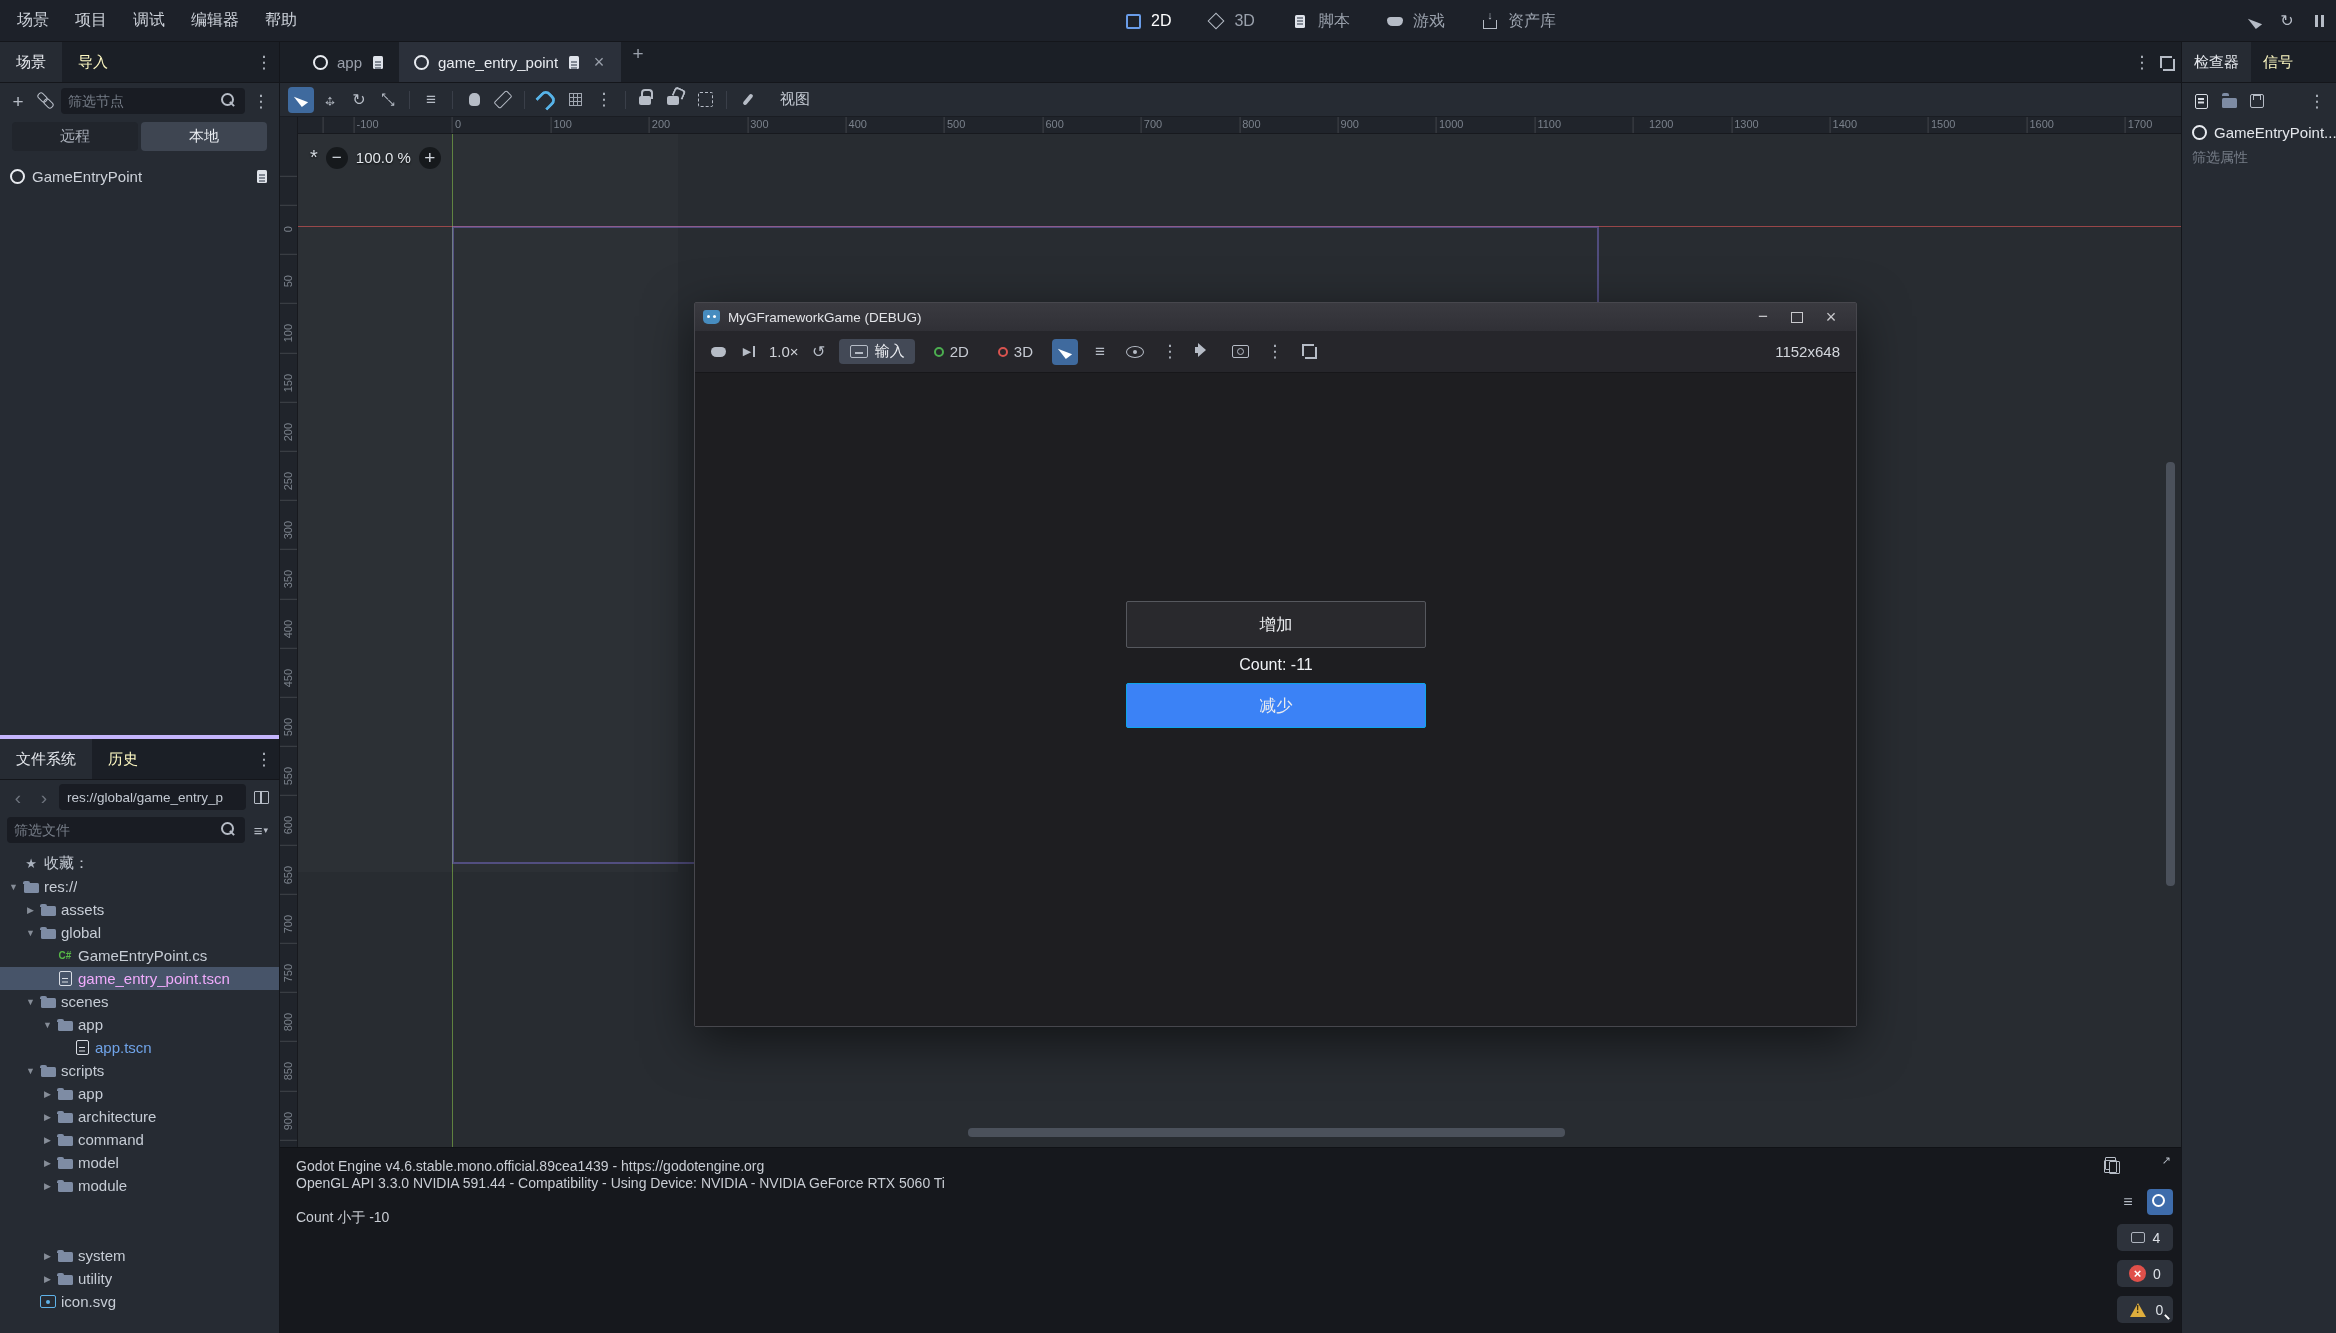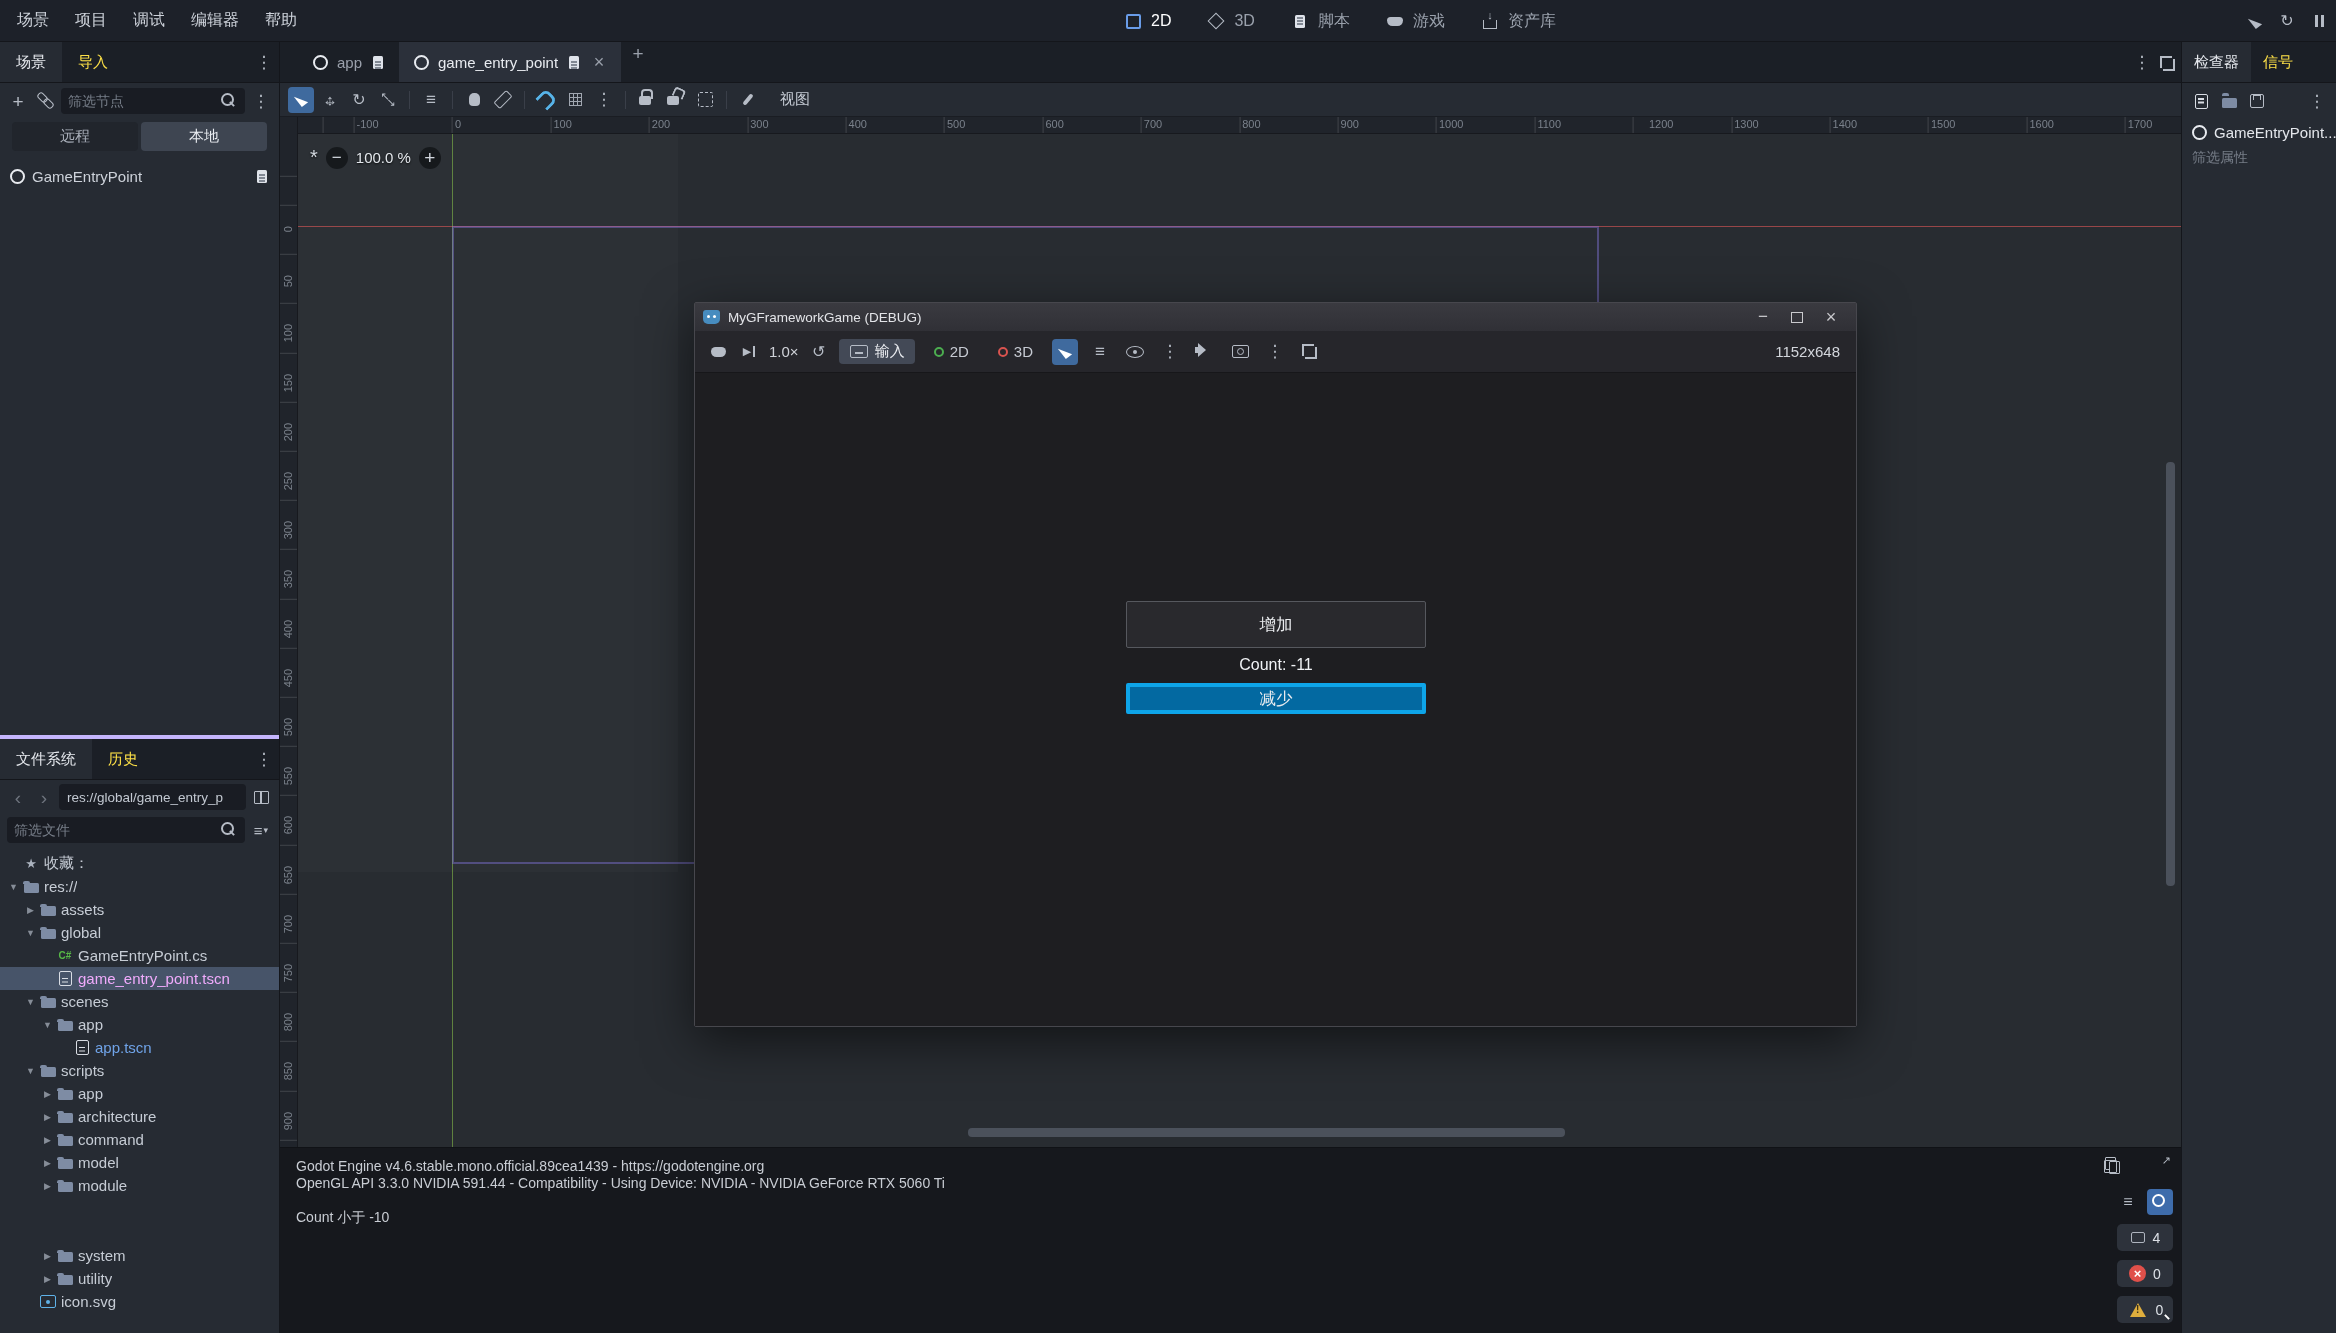--- a/index.html
+++ b/index.html
@@ -102,21 +102,21 @@
   #menubar{position:absolute;left:0;top:0;width:2336px;height:42px;background:#1d2129;border-bottom:1px solid #14161b;display:flex;align-items:center;padding-left:4px;z-index:30}
   .menu-item{padding:0 13px;height:100%;display:flex;align-items:center;font-size:16px;color:#ccd1d9;cursor:pointer}
   #workspaces{position:absolute;left:1105px;top:0;height:42px;display:flex;align-items:center}
   .ws{display:flex;align-items:center;gap:7px;padding:0 17px;height:100%;color:#9aa1ac;font-size:16px;cursor:pointer}
   .ws.active{color:#fff}
   .ws.active .icn{color:#699ce8}
   #menubar-right{position:absolute;right:6px;top:0;height:42px;display:flex;align-items:center;gap:10px}
 
   
   .tabbar{display:flex;align-items:stretch;height:41px;background:#1b1f26;border-bottom:1px solid #14161b;position:relative;flex:none}
-  .tab{display:flex;align-items:center;padding:0 16px;font-size:15px;color:#fde047;cursor:pointer}
+  .tab{display:flex;align-items:center;padding:0 16px;font-size:15px;color:#fef9c3;cursor:pointer}
   .tab.active{background:#262b33;color:#e6e9ee}
   .tabbar .bar-right{margin-left:auto;display:flex;align-items:center;padding-right:4px;gap:2px}
 
   #left-dock{position:absolute;left:0;top:42px;width:280px;height:1291px;background:#262b33;border-right:1px solid #14161b;display:flex;flex-direction:column;z-index:20}
   #scene-dock{height:693px;display:flex;flex-direction:column}
   #fs-dock{flex:1;display:flex;flex-direction:column;border-top:4px solid #c4b5fd;min-height:0}
 
   .dock-toolbar{display:flex;align-items:center;gap:5px;padding:0 7px;height:36px;flex:none}
   .search-box{flex:1;display:flex;align-items:center;height:26px;background:#191c23;border-radius:4px;padding:0 7px;min-width:0}
   .search-box input{flex:1;background:transparent;border:none;outline:none;color:#aeb4bf;font-size:14px;min-width:0;font-family:"Liberation Sans",sans-serif}
@@ -181,21 +181,21 @@
   .wbtn{width:34px;height:26px;display:flex;align-items:center;justify-content:center;color:#cacace;cursor:pointer}
   #gw-toolbar{height:42px;background:#26262b;border-bottom:1px solid #17171a;display:flex;align-items:center;padding:0 12px;gap:9px;flex:none}
   #gw-toolbar .txt{font-size:15px;color:#cfd2d8}
   .gw-toggle{display:flex;align-items:center;gap:6px;padding:3px 10px;border-radius:4px;color:#c6cad2;font-size:15px;cursor:pointer}
   .gw-toggle.pressed{background:#434956;color:#eceef2}
   .dot{width:10px;height:10px;border-radius:50%;border:2.5px solid;flex:none}
   #gw-resolution{margin-left:auto;font-size:15px;color:#d3d6dc;padding-right:4px}
   #gw-content{position:relative;flex:1;background:#1e1e21}
   .gbtn{position:absolute;left:431px;width:300px;display:flex;align-items:center;justify-content:center;font-size:16.5px;color:#eaecef;cursor:pointer;border-radius:2px}
   #btn-increase{top:228px;height:47px;background:#29292d;border:1px solid #56585e}
-  #btn-decrease{top:310px;height:31px;background:#0369a1;border:4px solid #0ea5e9}
+  #btn-decrease{top:310px;height:45px;background:#3b82f6;border:1px solid #0ea5e9}
   #count-label{position:absolute;left:431px;top:278px;width:300px;height:28px;line-height:28px;text-align:center;font-size:16px;color:#f0f2f5}
 
   
   #output{height:186px;background:#16181d;border-top:1px solid #101216;position:relative;font-family:"DejaVu Sans Mono",monospace;flex:none}
   #output-lines{position:absolute;left:16px;top:10px;right:100px}
   .out-line{font-size:14px;line-height:17px;color:#c9cdd4;white-space:pre}
   #output-side{position:absolute;right:8px;top:6px;width:72px;display:flex;flex-direction:column;align-items:flex-end;gap:9px}
   .side-row{display:flex;gap:6px}
   .sq-btn{width:26px;height:26px;border-radius:4px;display:flex;align-items:center;justify-content:center;color:#b6bcc6;cursor:pointer}
   .sq-btn.active{background:#3e6cab;color:#fff}

